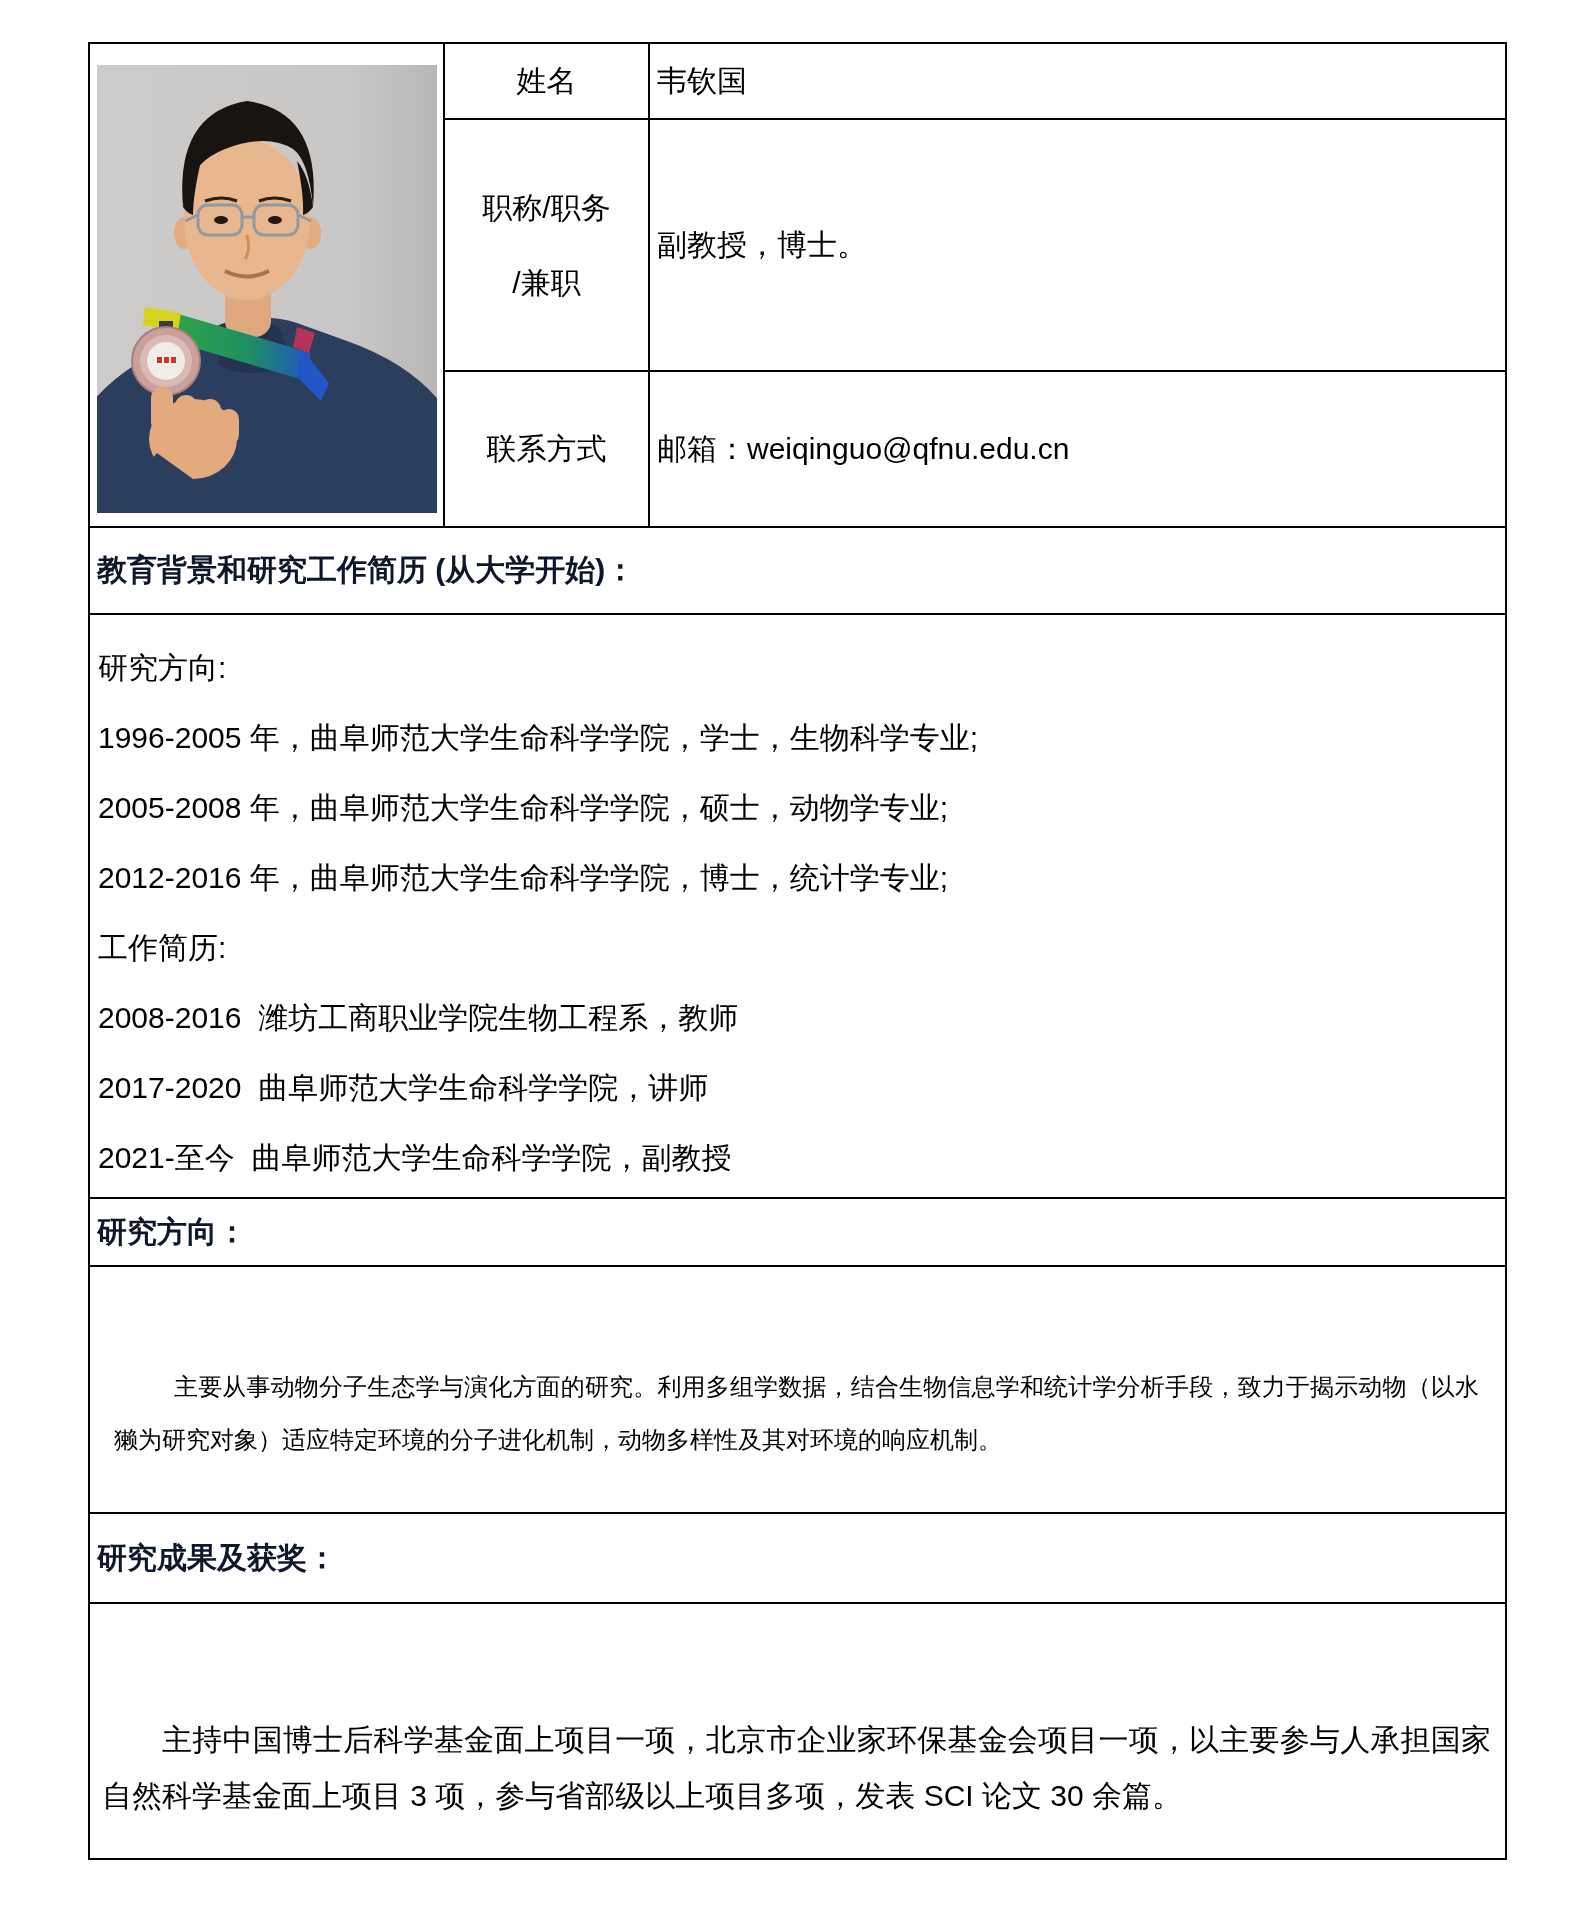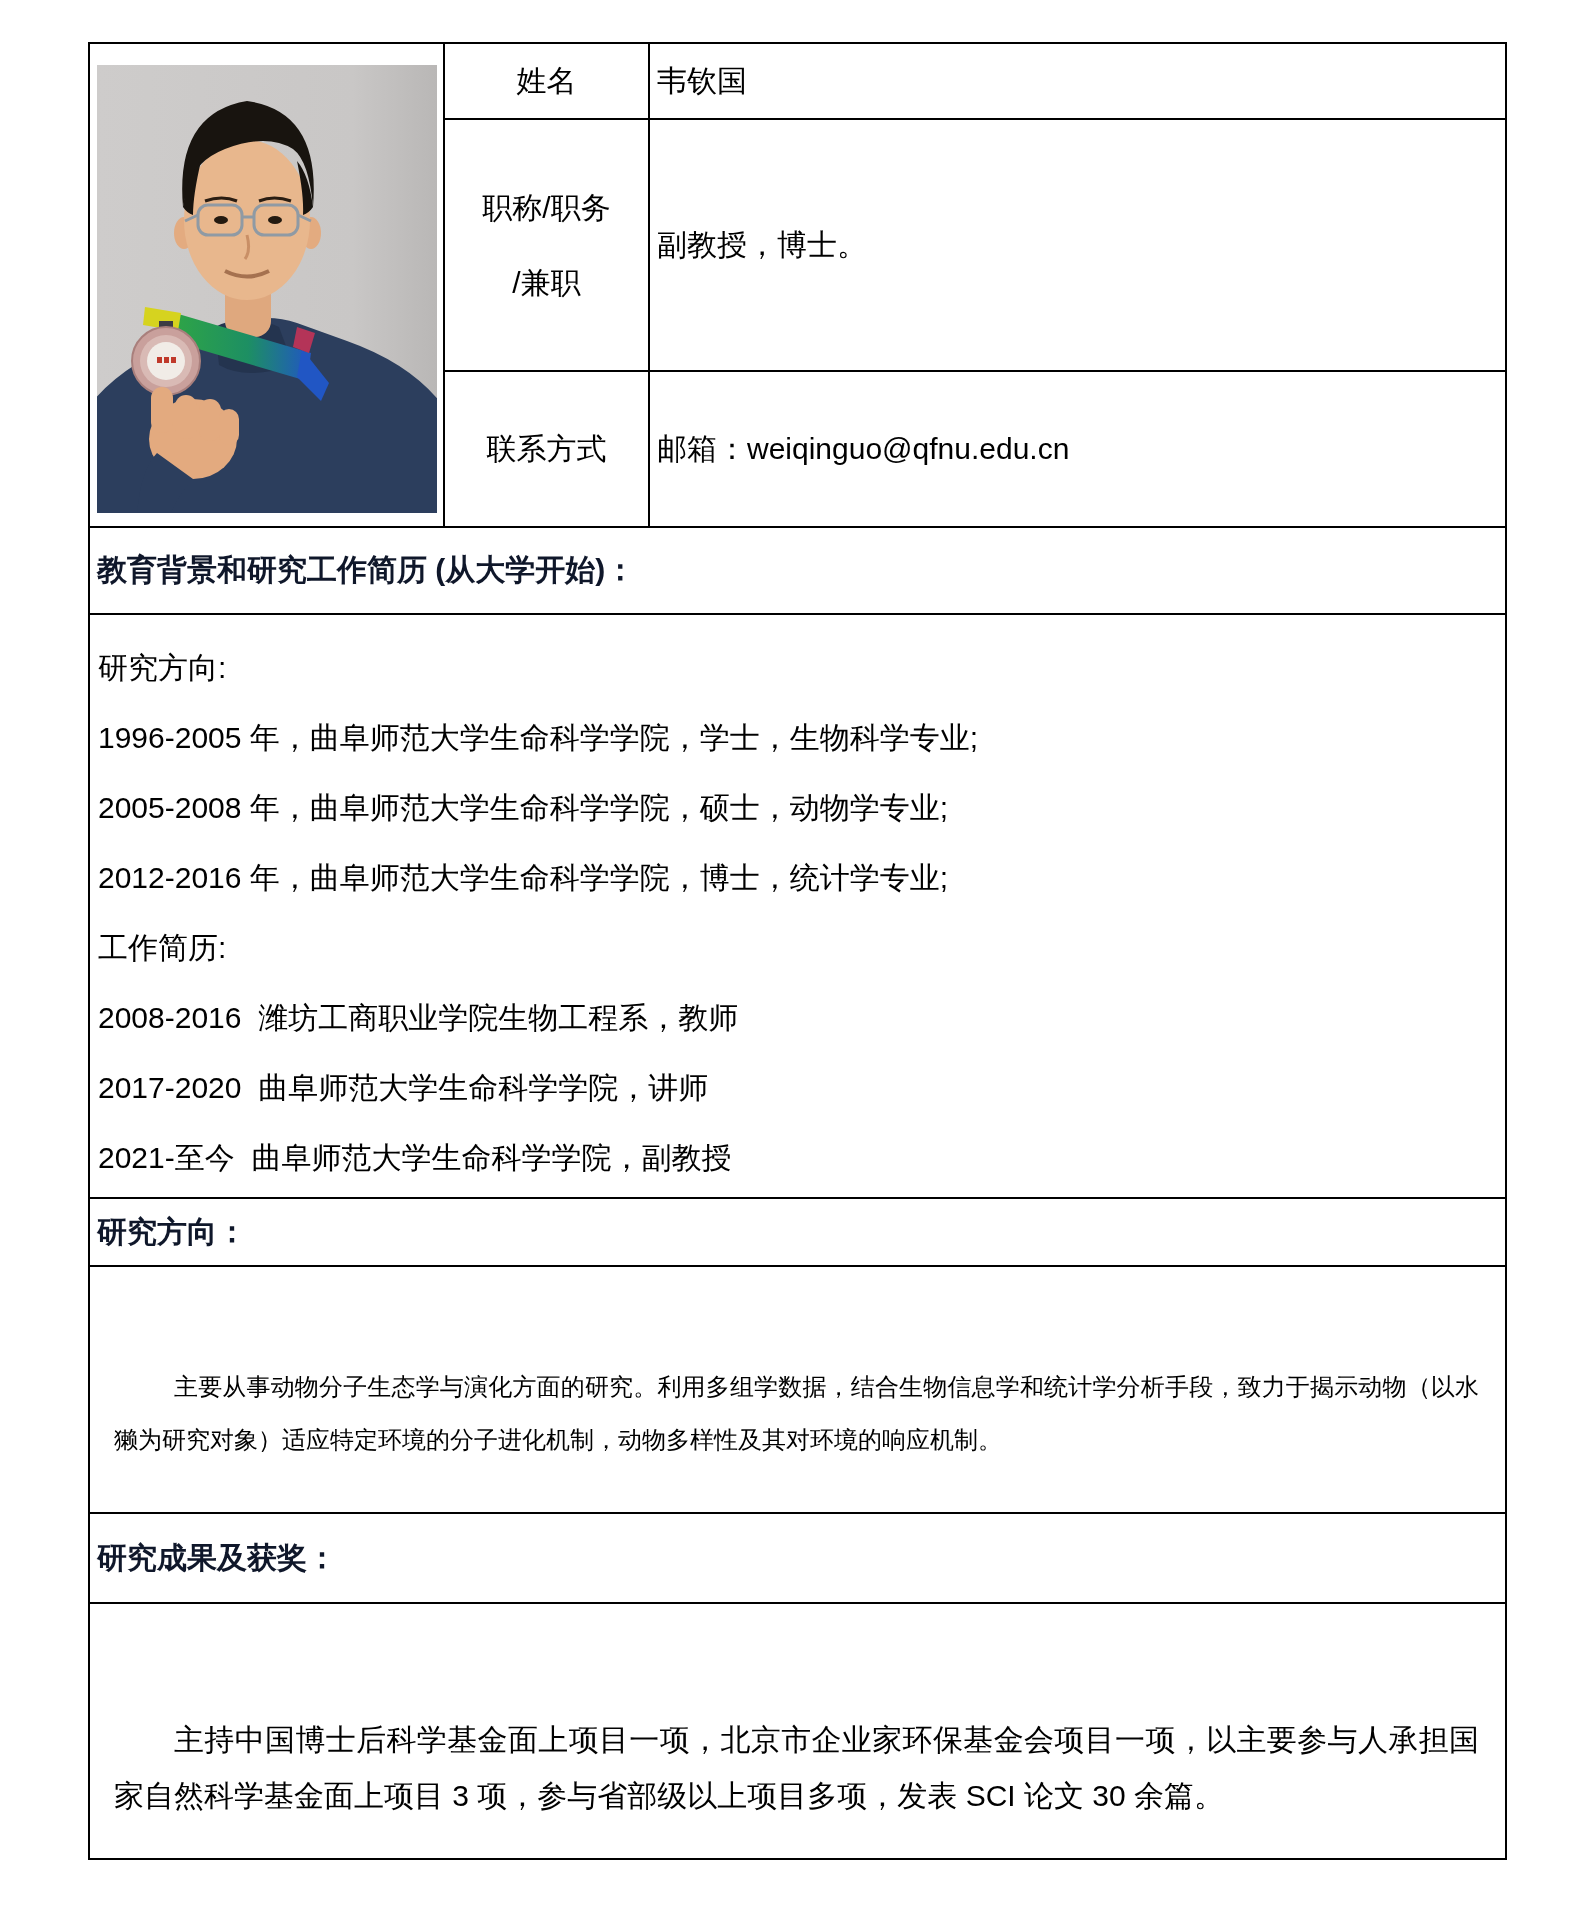--- a/index.html
+++ b/index.html
@@ -67,21 +67,21 @@
     font-size:24px;
     line-height:53px;
     text-align:justify;
     text-indent:60px;
   }
   td.para-cell2 {
     vertical-align:top;
     padding:74px 10px 0 8px;
   }
   td.para-cell2 .para {
-    margin:16px;
+    margin:4px;
     font-size:30px;
     line-height:56px;
     text-align:justify;
     text-indent:60px;
   }
 </style>
 </head>
 <body>
 
 <div class="page">

